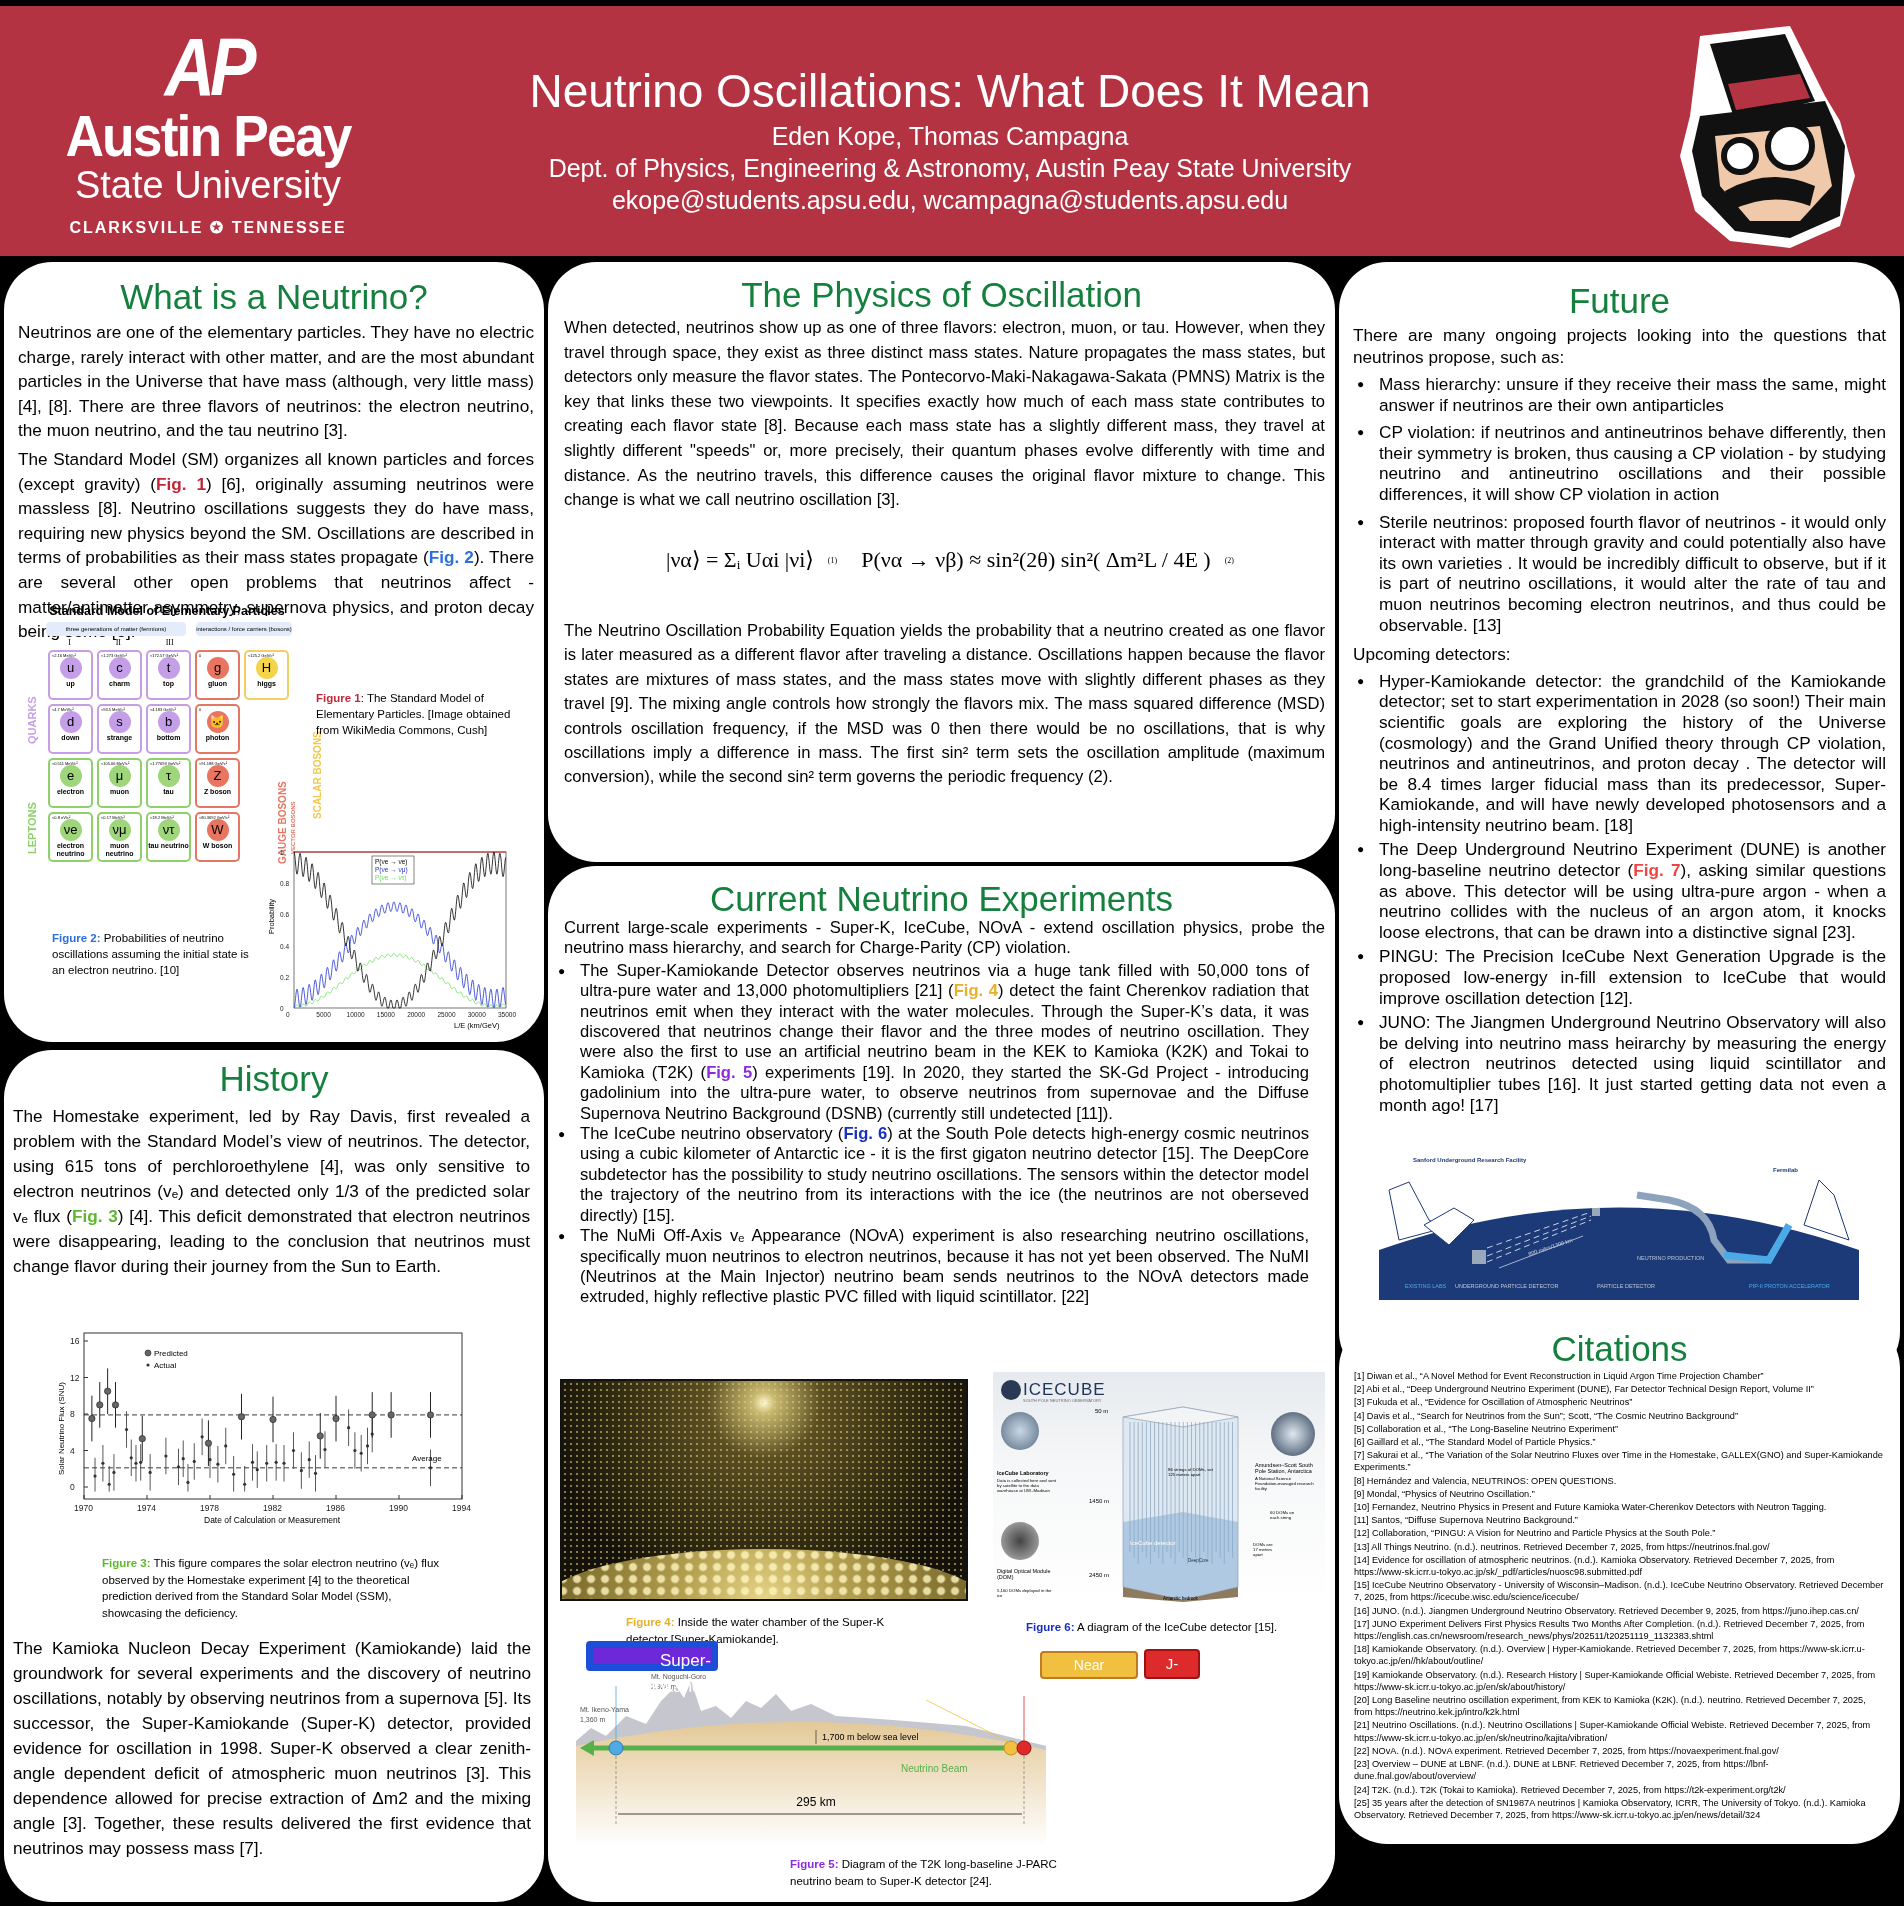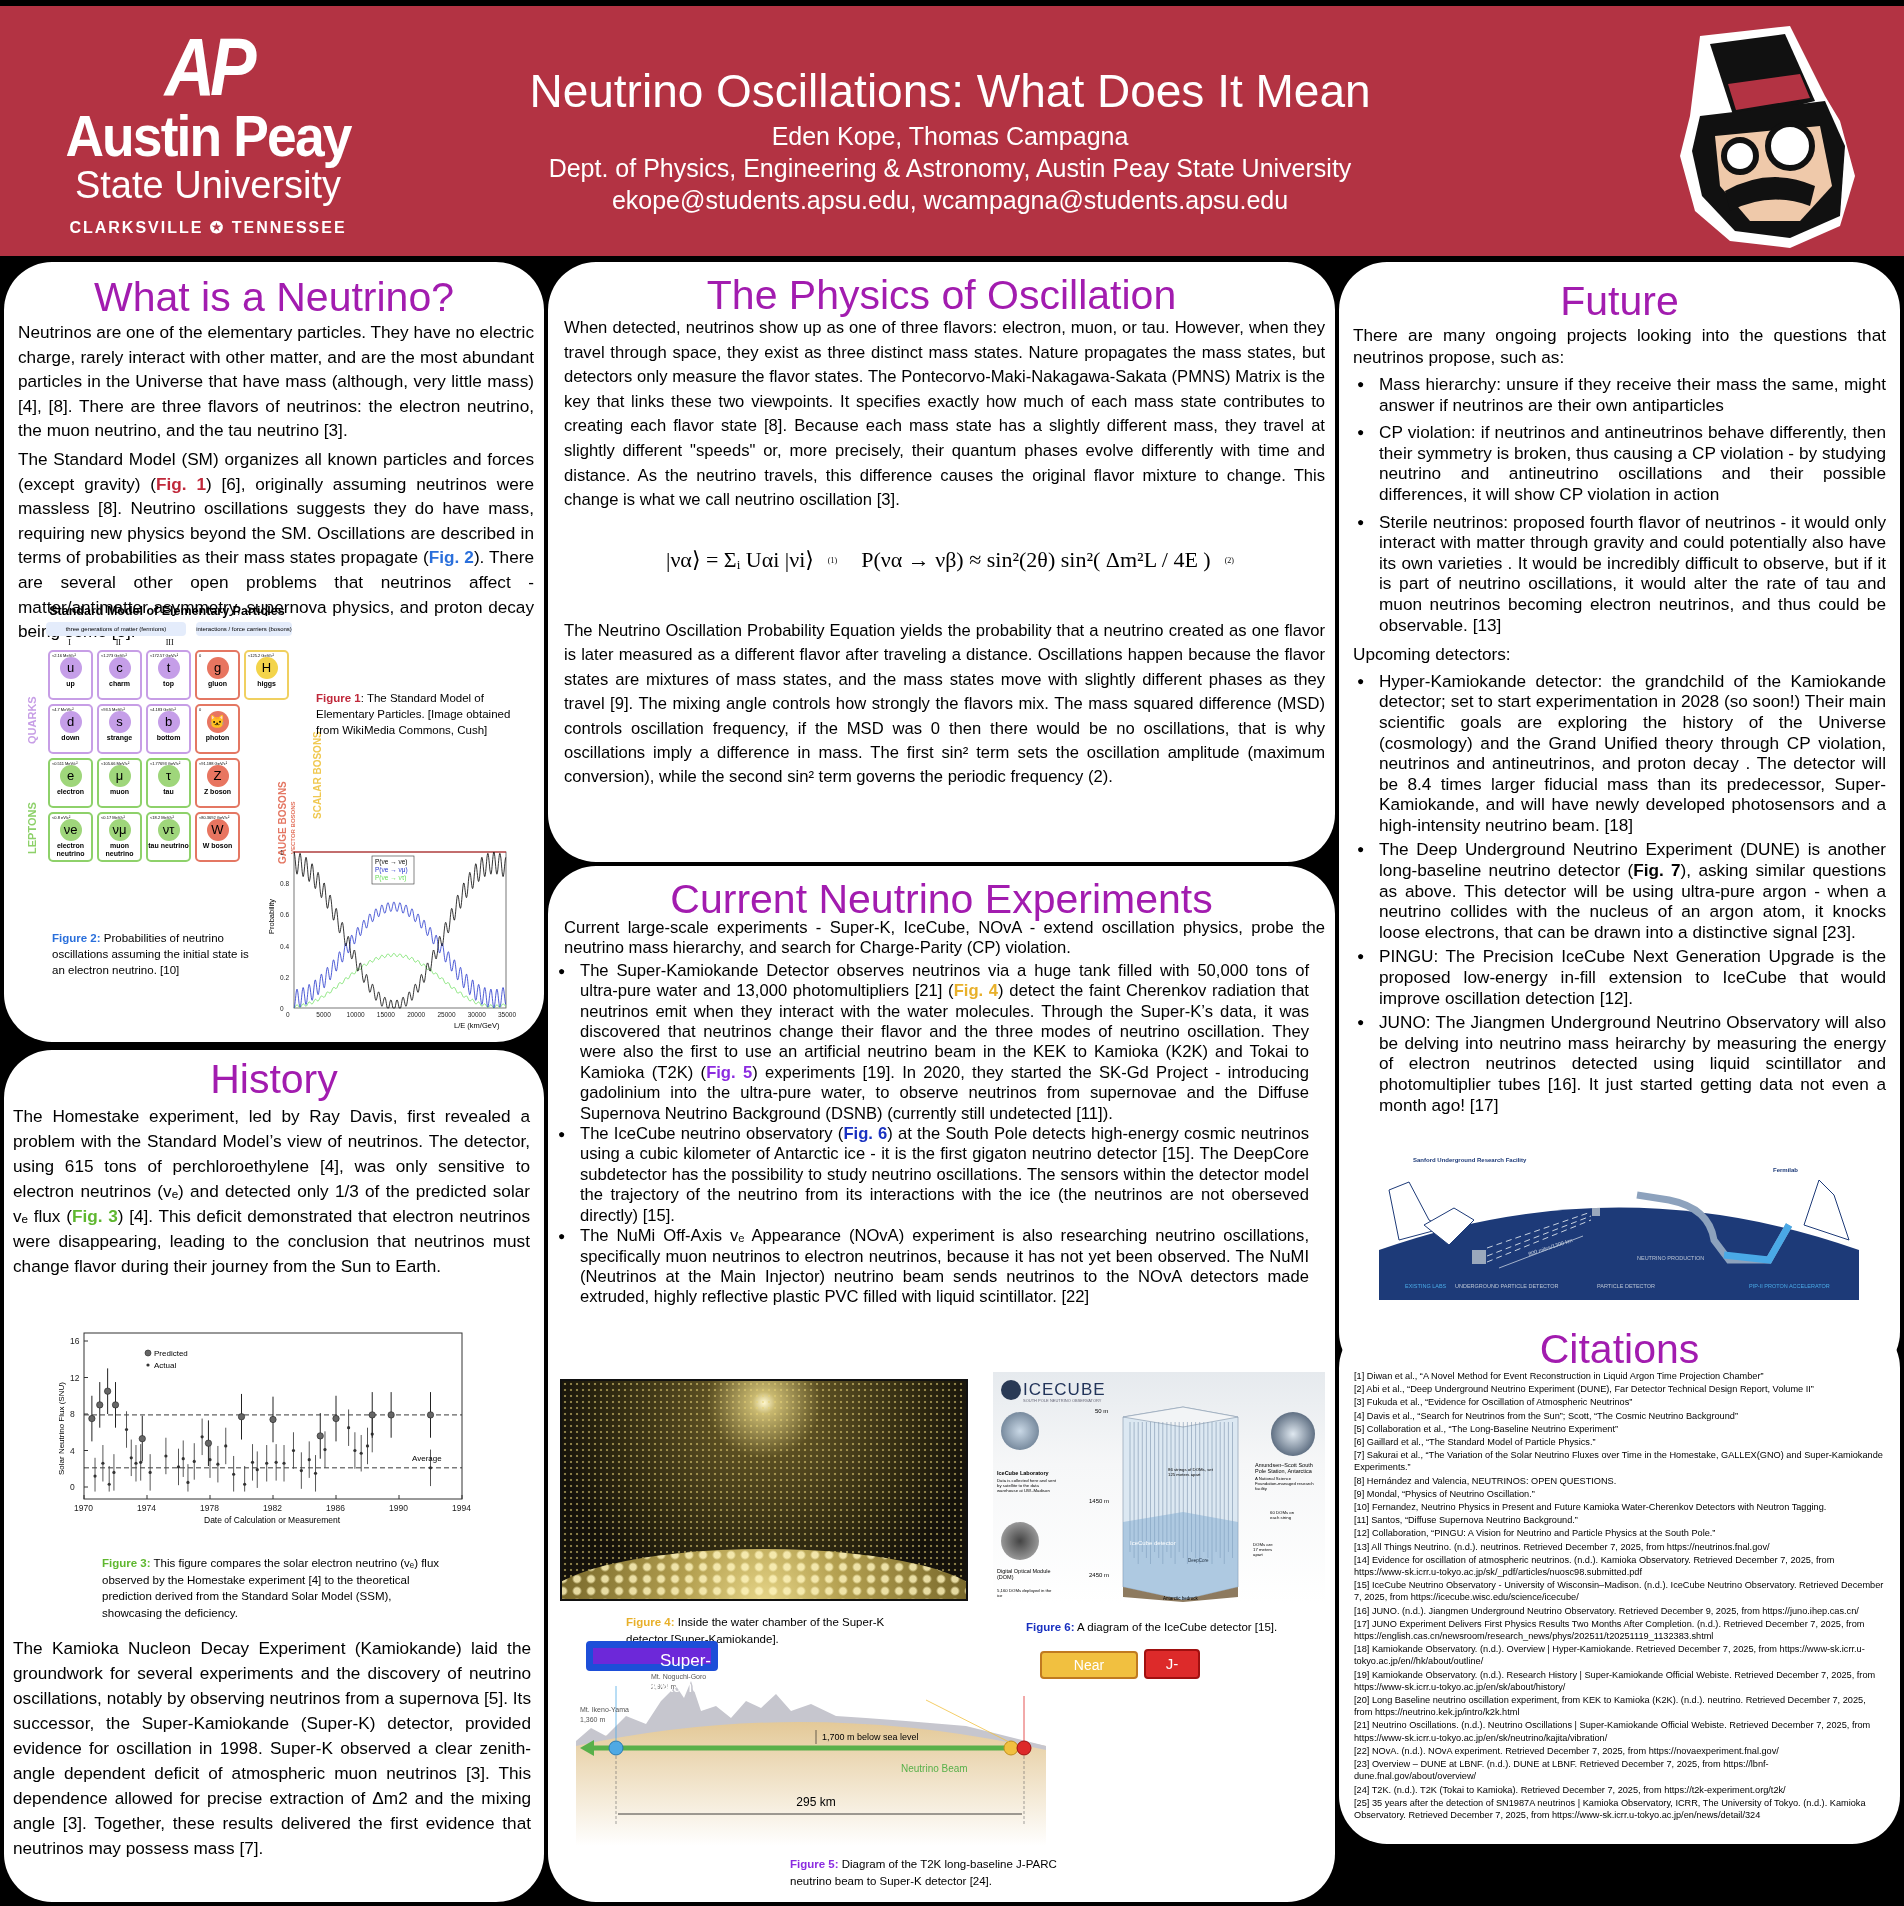--- a/index.html
+++ b/index.html
@@ -12,28 +12,28 @@
   .logo .name1 { font-weight: bold; font-size: 58px; line-height: 56px; letter-spacing: -2px; transform: scaleX(0.92); }
   .logo .name2 { font-size: 38px; line-height: 42px; font-weight: normal; }
   .logo .name3 { font-weight: bold; font-size: 16px; letter-spacing: 2px; margin-top: 12px; }
   .title-block { position: absolute; left: 420px; top: 56px; width: 1060px; text-align: center; color: #fff; }
   .title-block .t { font-size: 46px; line-height: 58px; }
   .title-block .s { font-size: 25px; line-height: 32px; }
 
   .mascot { position: absolute; left: 1640px; top: 20px; width: 240px; height: 222px; }
 
   .panel { position: absolute; background: #fff; border-radius: 48px; overflow: hidden; }
-  .panel h2 { font-weight: normal; color: #a21caf; text-align: center; font-size: 41px; line-height: 34px; }
+  .panel h2 { font-weight: normal; color: #15803d; text-align: center; font-size: 35px; line-height: 34px; }
   .p { font-size: 17.2px; line-height: 24.6px; text-align: justify; }
   .red { color: #c0283a; font-weight: bold; }
   .blue { color: #2a6fdb; font-weight: bold; }
   .green { color: #5fb72f; font-weight: bold; }
   .gold { color: #e8b02a; font-weight: bold; }
   .purple { color: #8b2be0; font-weight: bold; }
-  .cyan { color: #000000; font-weight: bold; }
+  .cyan { color: #ef4444; font-weight: bold; }
   .navy { color: #1830c0; font-weight: bold; }
 
   ul.b { list-style: none; }
   ul.b li { position: relative; padding-left: 24px; }
   ul.b li::before { content: "●"; position: absolute; left: 2px; top: 0; font-size: 12px; }
 
   .caption { font-size: 11.5px; line-height: 15px; }
   .cite { font-size: 9.2px; line-height: 12.2px; }
   .cite div { margin-bottom: 1px; }
   .cell { border: 2px solid; border-radius: 5px; background: #fff; position: relative; font-size: 8px; text-align: center; }

